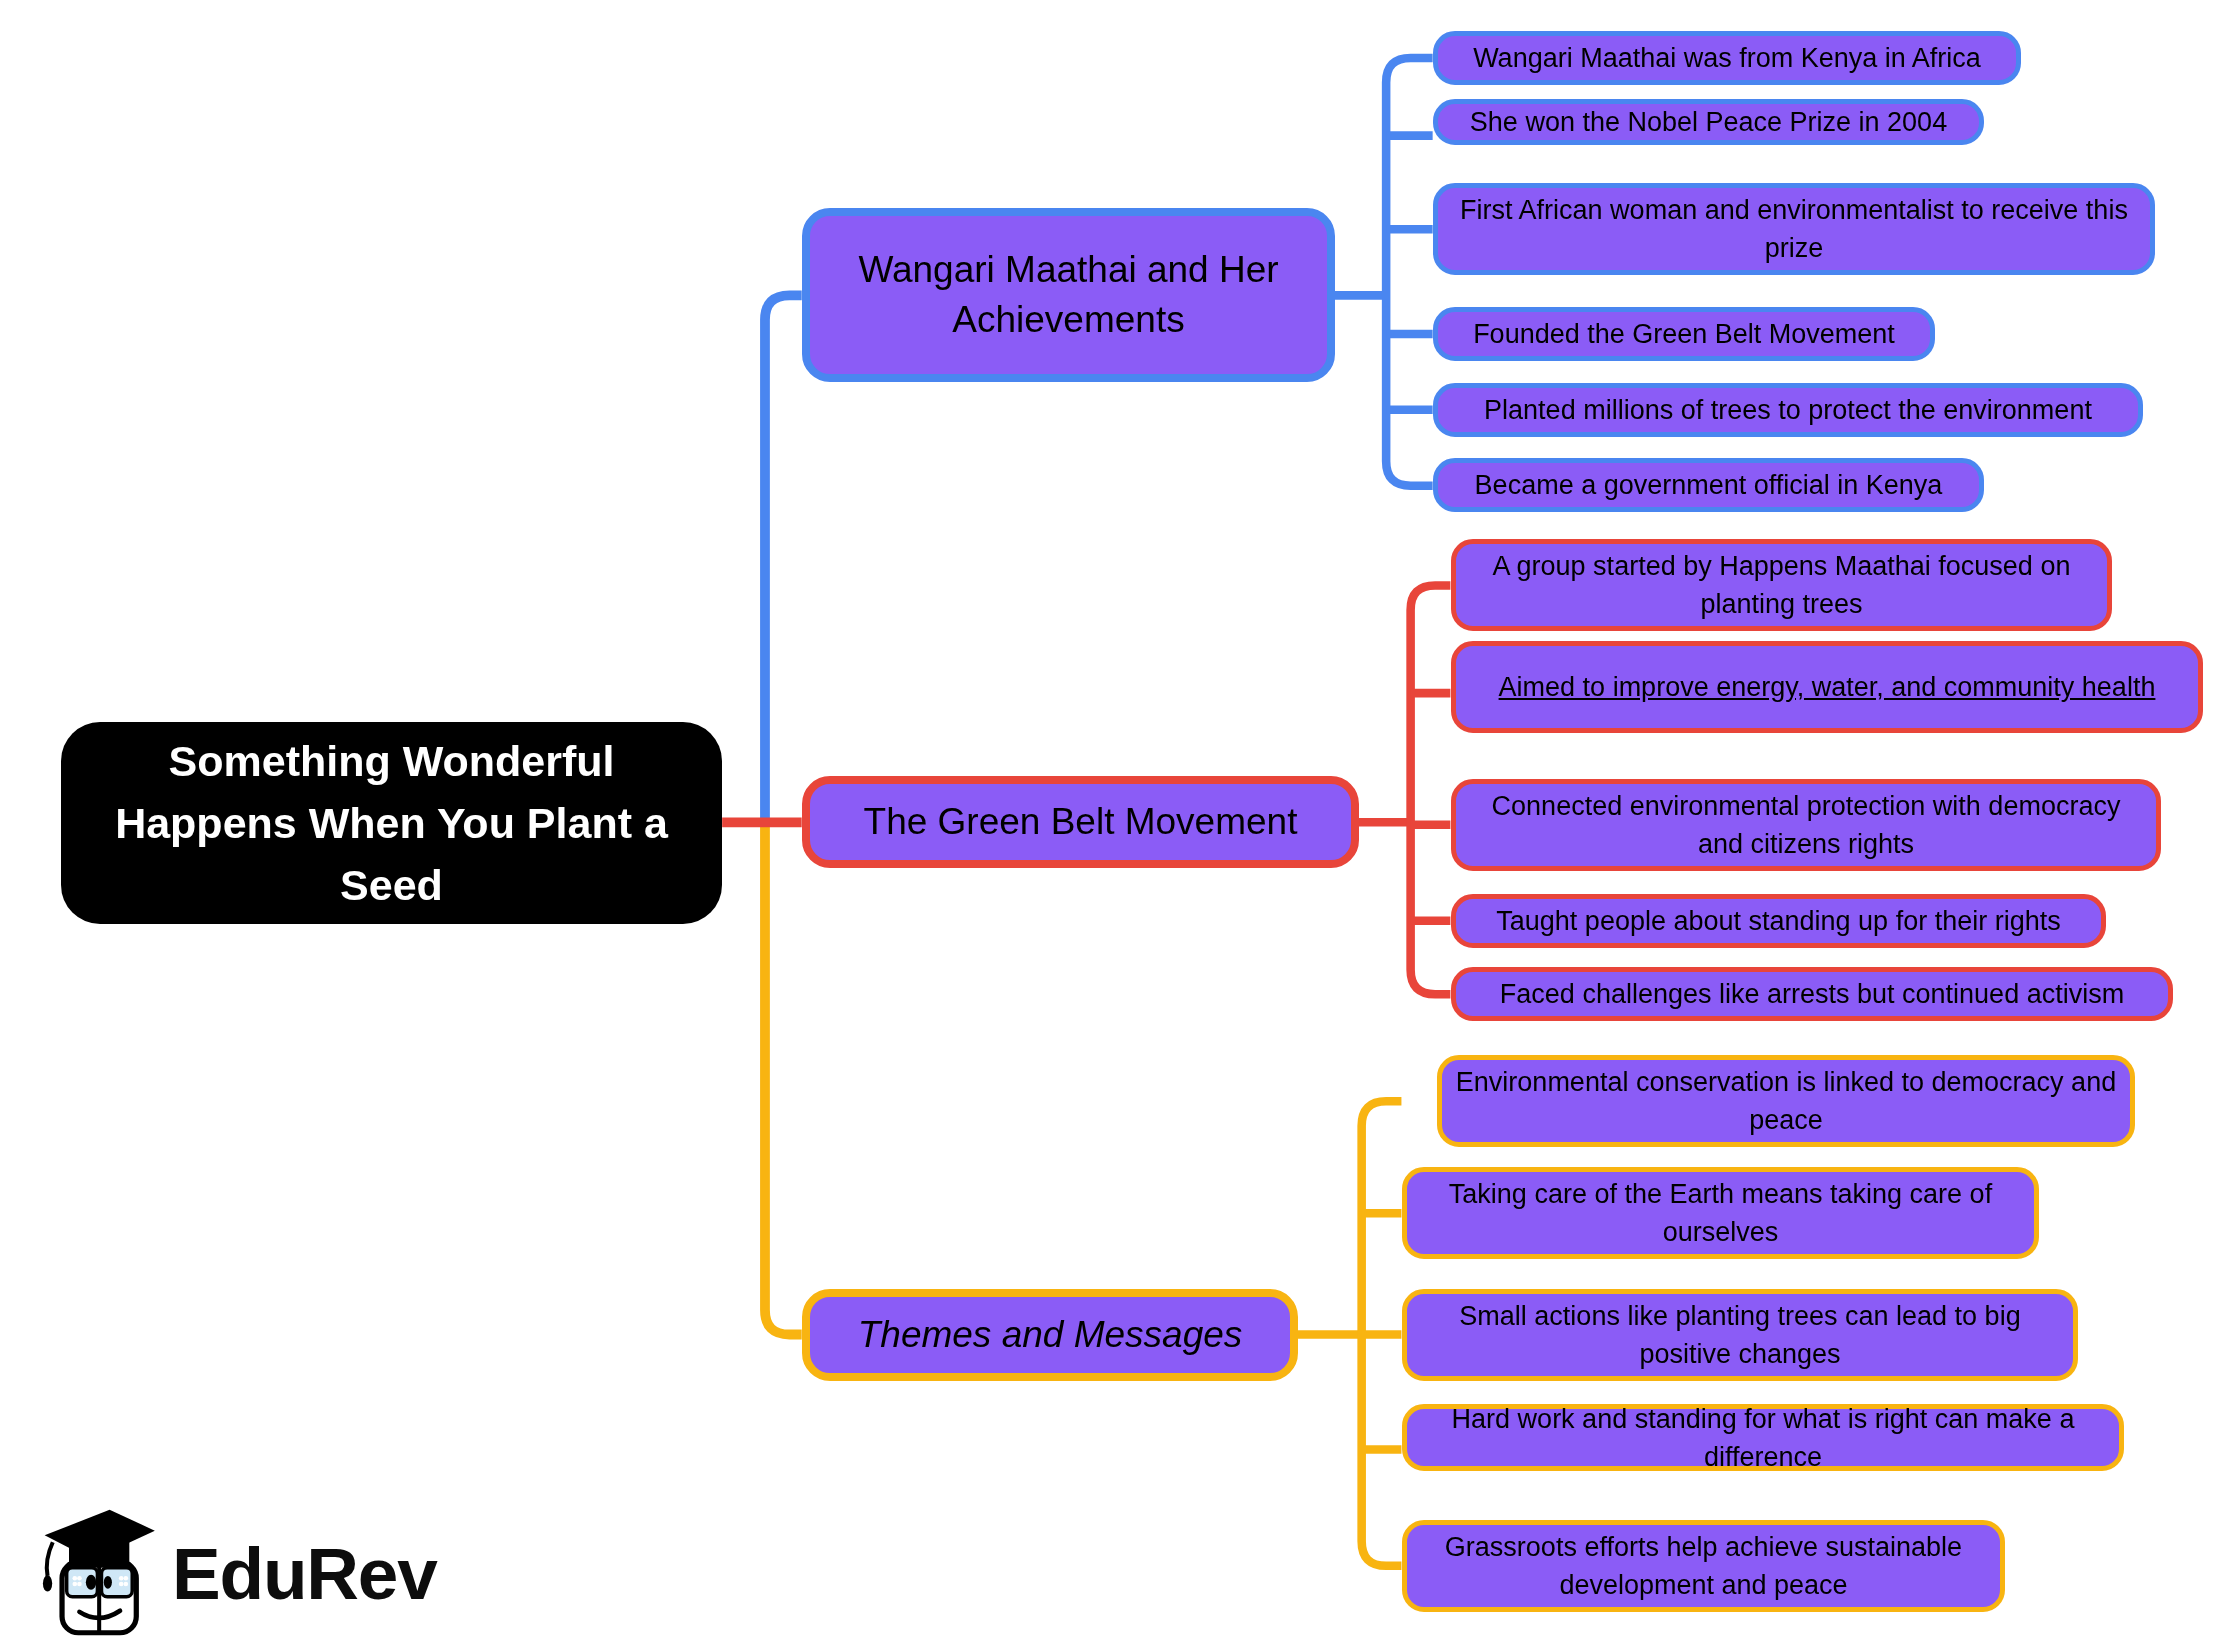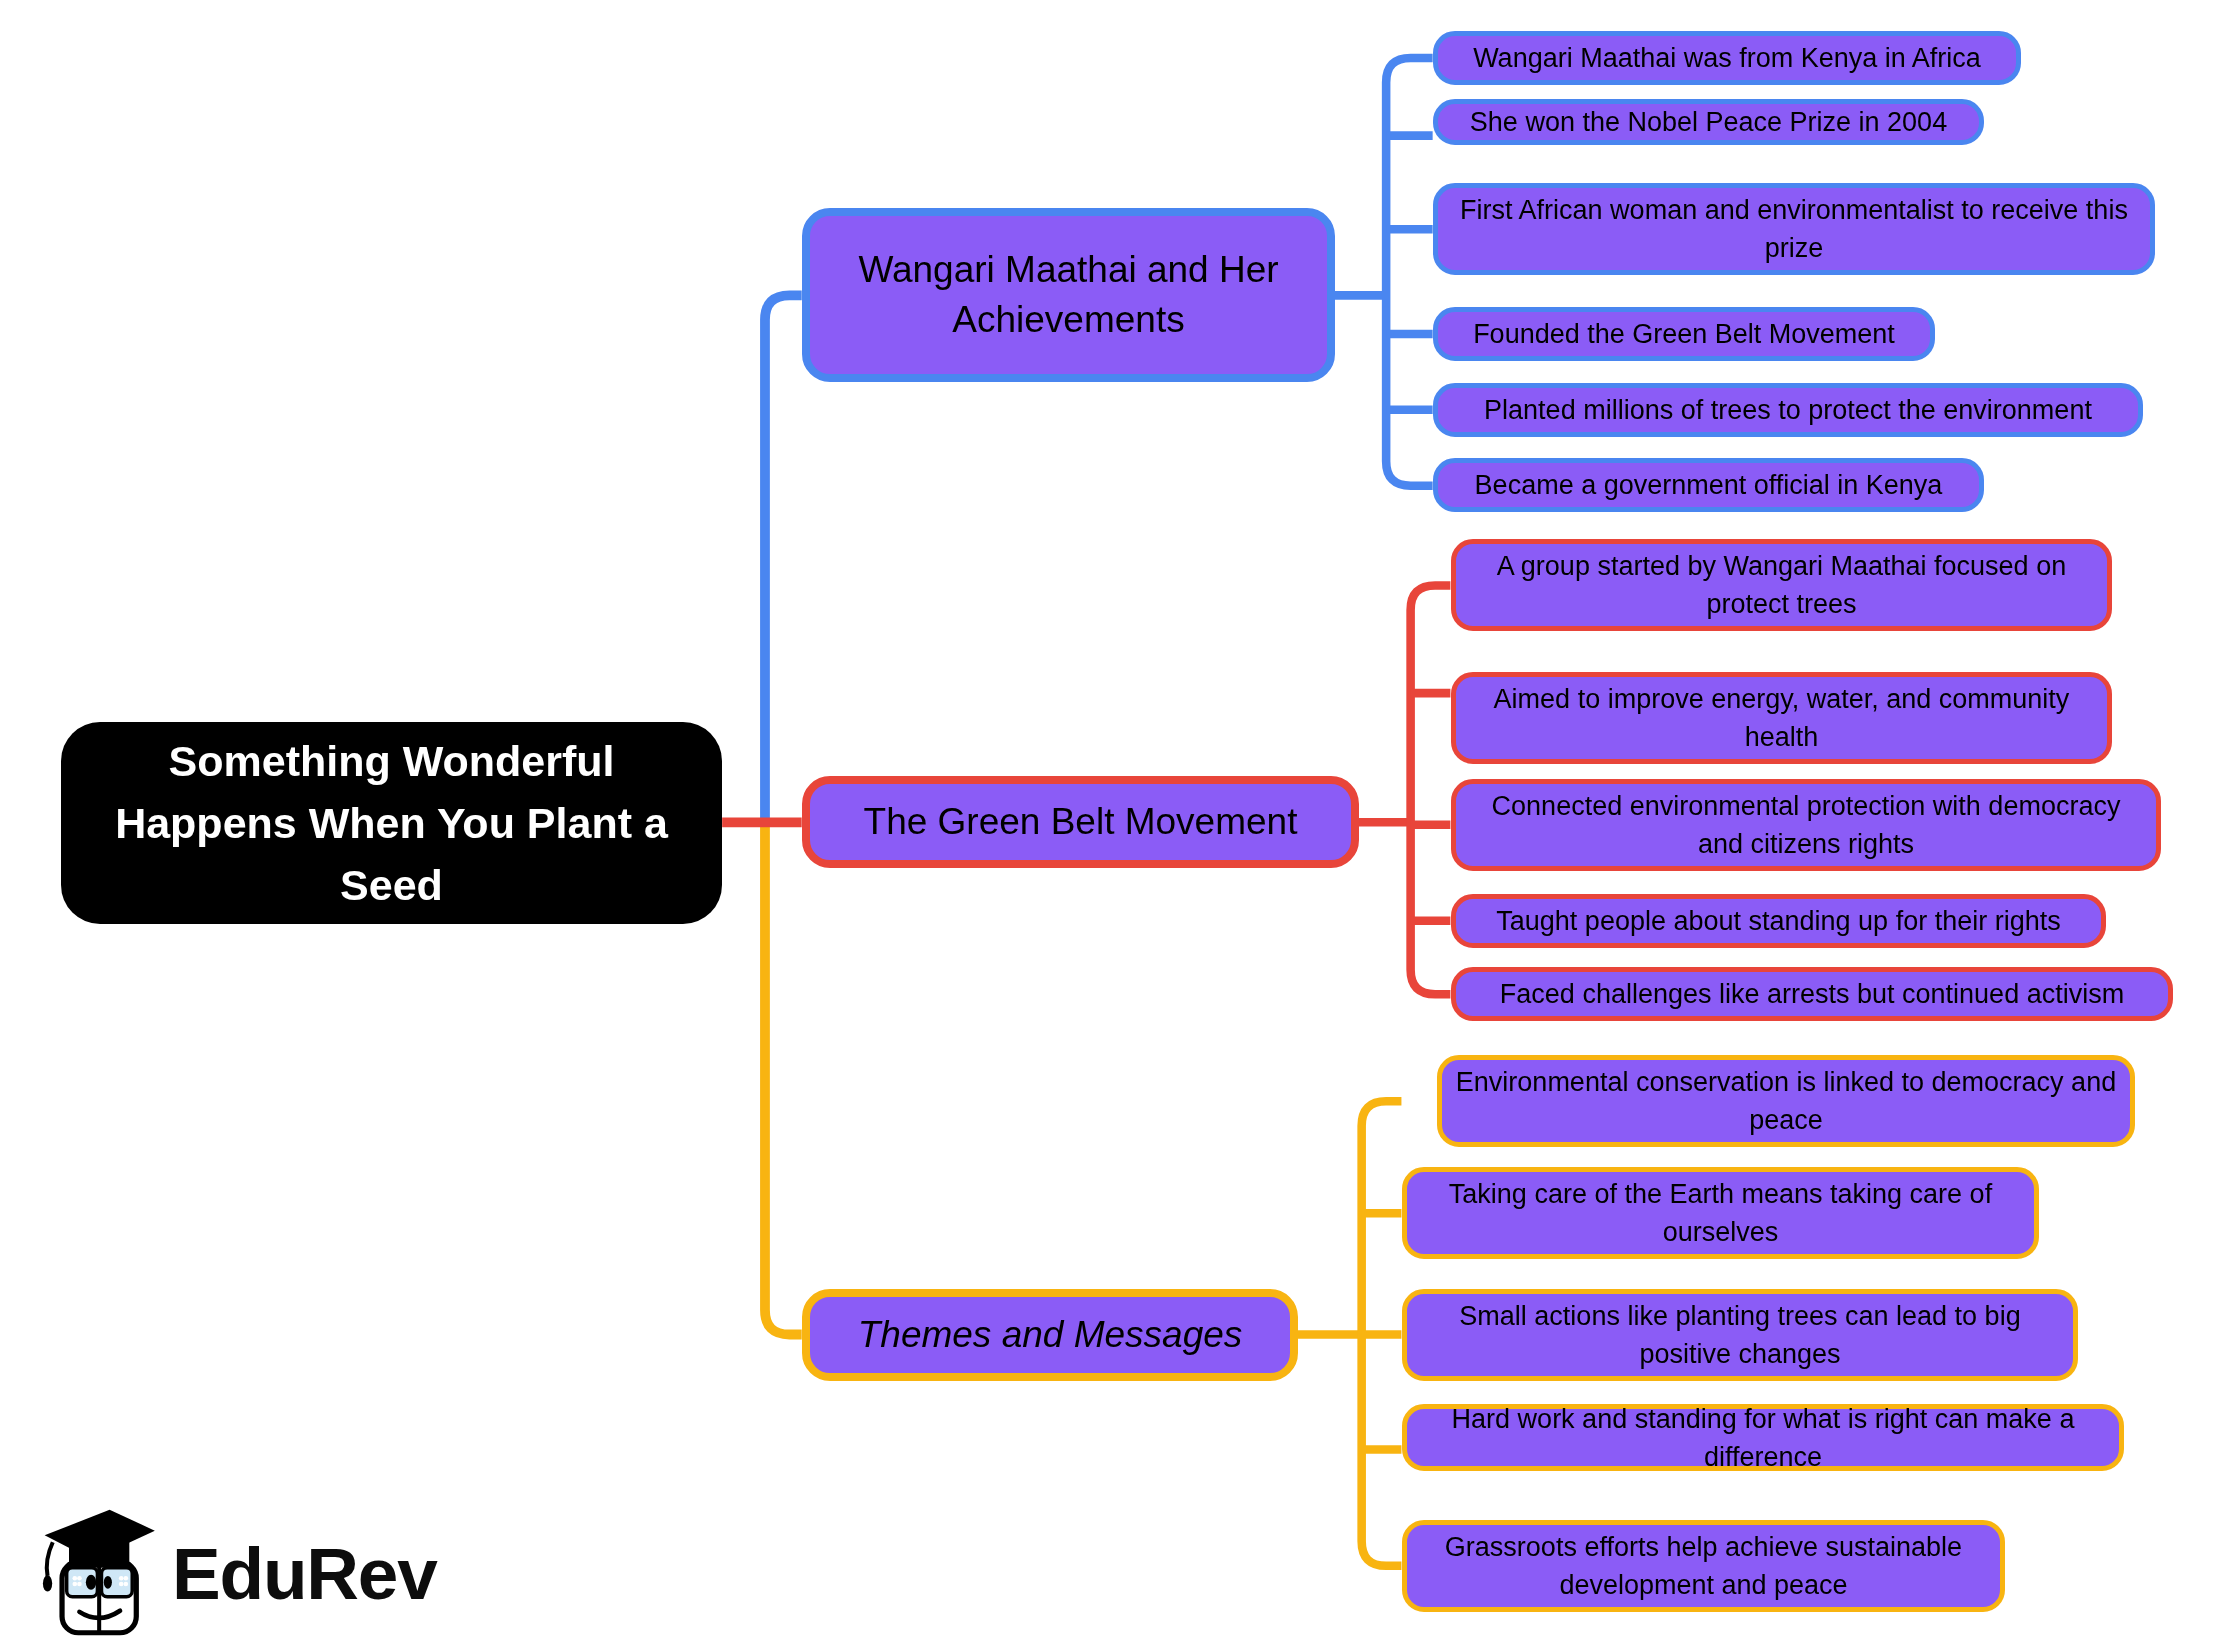--- a/index.html
+++ b/index.html
@@ -58,22 +58,22 @@
   <div class="node branch c-red" style="left:802px;top:776px;width:557px;height:92px;">The Green Belt Movement</div>
   <div class="node branch c-yellow" style="left:802px;top:1289px;width:496px;height:92px;font-style:italic;">Themes and Messages</div>
 
   <div class="node leaf c-blue" style="left:1433px;top:31px;width:588px;height:54px;">Wangari Maathai was from Kenya in Africa</div>
   <div class="node leaf c-blue" style="left:1433px;top:99px;width:551px;height:46px;text-align:right;">She won the Nobel Peace Prize in 2004</div>
   <div class="node leaf c-blue" style="left:1433px;top:183px;width:722px;height:92px;">First African woman and environmentalist to receive this prize</div>
   <div class="node leaf c-blue" style="left:1433px;top:307px;width:502px;height:54px;">Founded the Green Belt Movement</div>
   <div class="node leaf c-blue" style="left:1433px;top:383px;width:710px;height:54px;">Planted millions of trees to protect the environment</div>
   <div class="node leaf c-blue" style="left:1433px;top:458px;width:551px;height:54px;">Became a government official in Kenya</div>
 
-  <div class="node leaf c-red" style="left:1451px;top:539px;width:661px;height:92px;">A group started by Wangari Maathai focused on protect trees</div>
-  <div class="node leaf c-red" style="left:1451px;top:672px;width:661px;height:92px;">Aimed to improve energy, water, and community health</div>
+  <div class="node leaf c-red" style="left:1451px;top:539px;width:661px;height:92px;">A group started by Happens Maathai focused on planting trees</div>
+  <div class="node leaf c-red" style="left:1451px;top:641px;width:752px;height:92px;text-decoration:underline;">Aimed to improve energy, water, and community health</div>
   <div class="node leaf c-red" style="left:1451px;top:779px;width:710px;height:92px;">Connected environmental protection with democracy and citizens rights</div>
   <div class="node leaf c-red" style="left:1451px;top:894px;width:655px;height:54px;">Taught people about standing up for their rights</div>
   <div class="node leaf c-red" style="left:1451px;top:967px;width:722px;height:54px;">Faced challenges like arrests but continued activism</div>
 
   <div class="node leaf c-yellow" style="left:1437px;top:1055px;width:698px;height:92px;">Environmental conservation is linked to democracy and peace</div>
   <div class="node leaf c-yellow" style="left:1402px;top:1167px;width:637px;height:92px;">Taking care of the Earth means taking care of ourselves</div>
   <div class="node leaf c-yellow" style="left:1402px;top:1289px;width:676px;height:92px;">Small actions like planting trees can lead to big positive changes</div>
   <div class="node leaf c-yellow" style="left:1402px;top:1404px;width:722px;height:67px;">Hard work and standing for what is right can make a difference</div>
   <div class="node leaf c-yellow" style="left:1402px;top:1520px;width:603px;height:92px;">Grassroots efforts help achieve sustainable development and peace</div>
 

